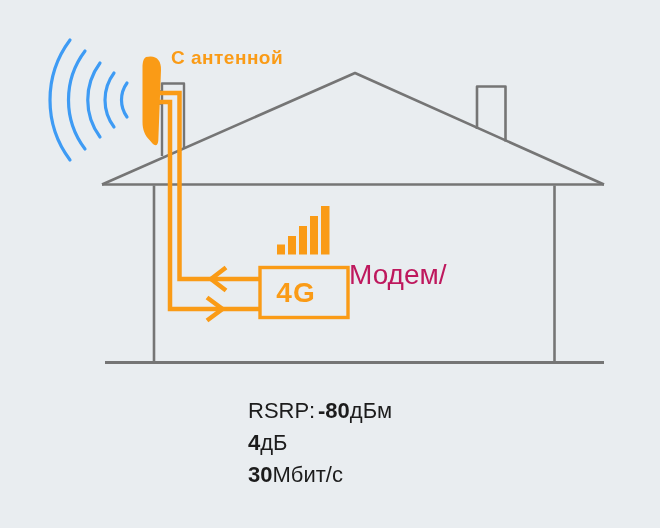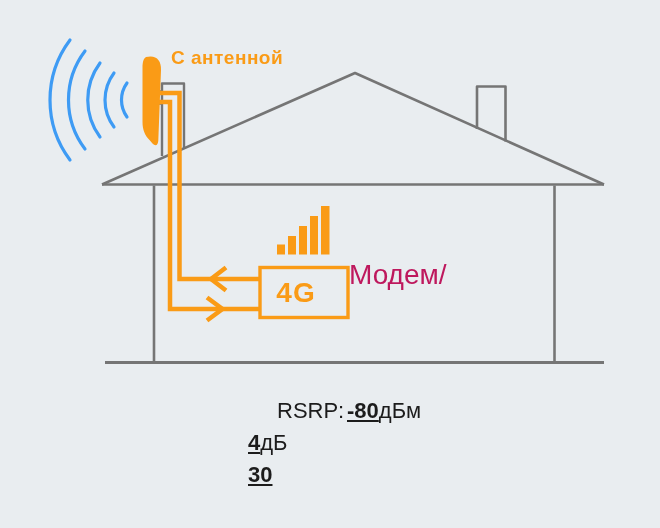--- a/index.html
+++ b/index.html
@@ -21,22 +21,22 @@
   }
   .modem-label{
     position:absolute;left:349px;top:258px;
     font-size:28px;line-height:34px;color:#be185d;
   }
   .stats{
     position:absolute;left:248px;top:395px;
     font-size:22px;color:#1C1C1C;
   }
   .stats .row{display:flex;align-items:center;height:32px;}
-  .stats .lbl{width:70px;margin-left:29px;}
-  .stats .val{font-weight:bold;text-decoration:underline;}
+  .stats .lbl{width:70px;}
+  .stats .val{font-weight:bold;}
   .stats .unit{}
 </style>
 </head>
 <body>
 
 <div class="stage">
 
   <svg width="660" height="528" viewBox="0 0 660 528">
 
     <g fill="none" stroke-width="3.2" stroke-linecap="round" stroke="#3E9BF4">
@@ -96,16 +96,17 @@
       <span class="lbl">RSRP:</span>
       <span class="val">-80</span>
       <span class="unit">дБм</span>
     </div>
     <div class="row">
       <span class="val">4</span>
       <span class="unit">дБ</span>
     </div>
     <div class="row">
       <span class="val">30</span>
+      <span class="unit">Мбит/с</span>
     </div>
   </div>
 
 </div>
 
 </body></html>

